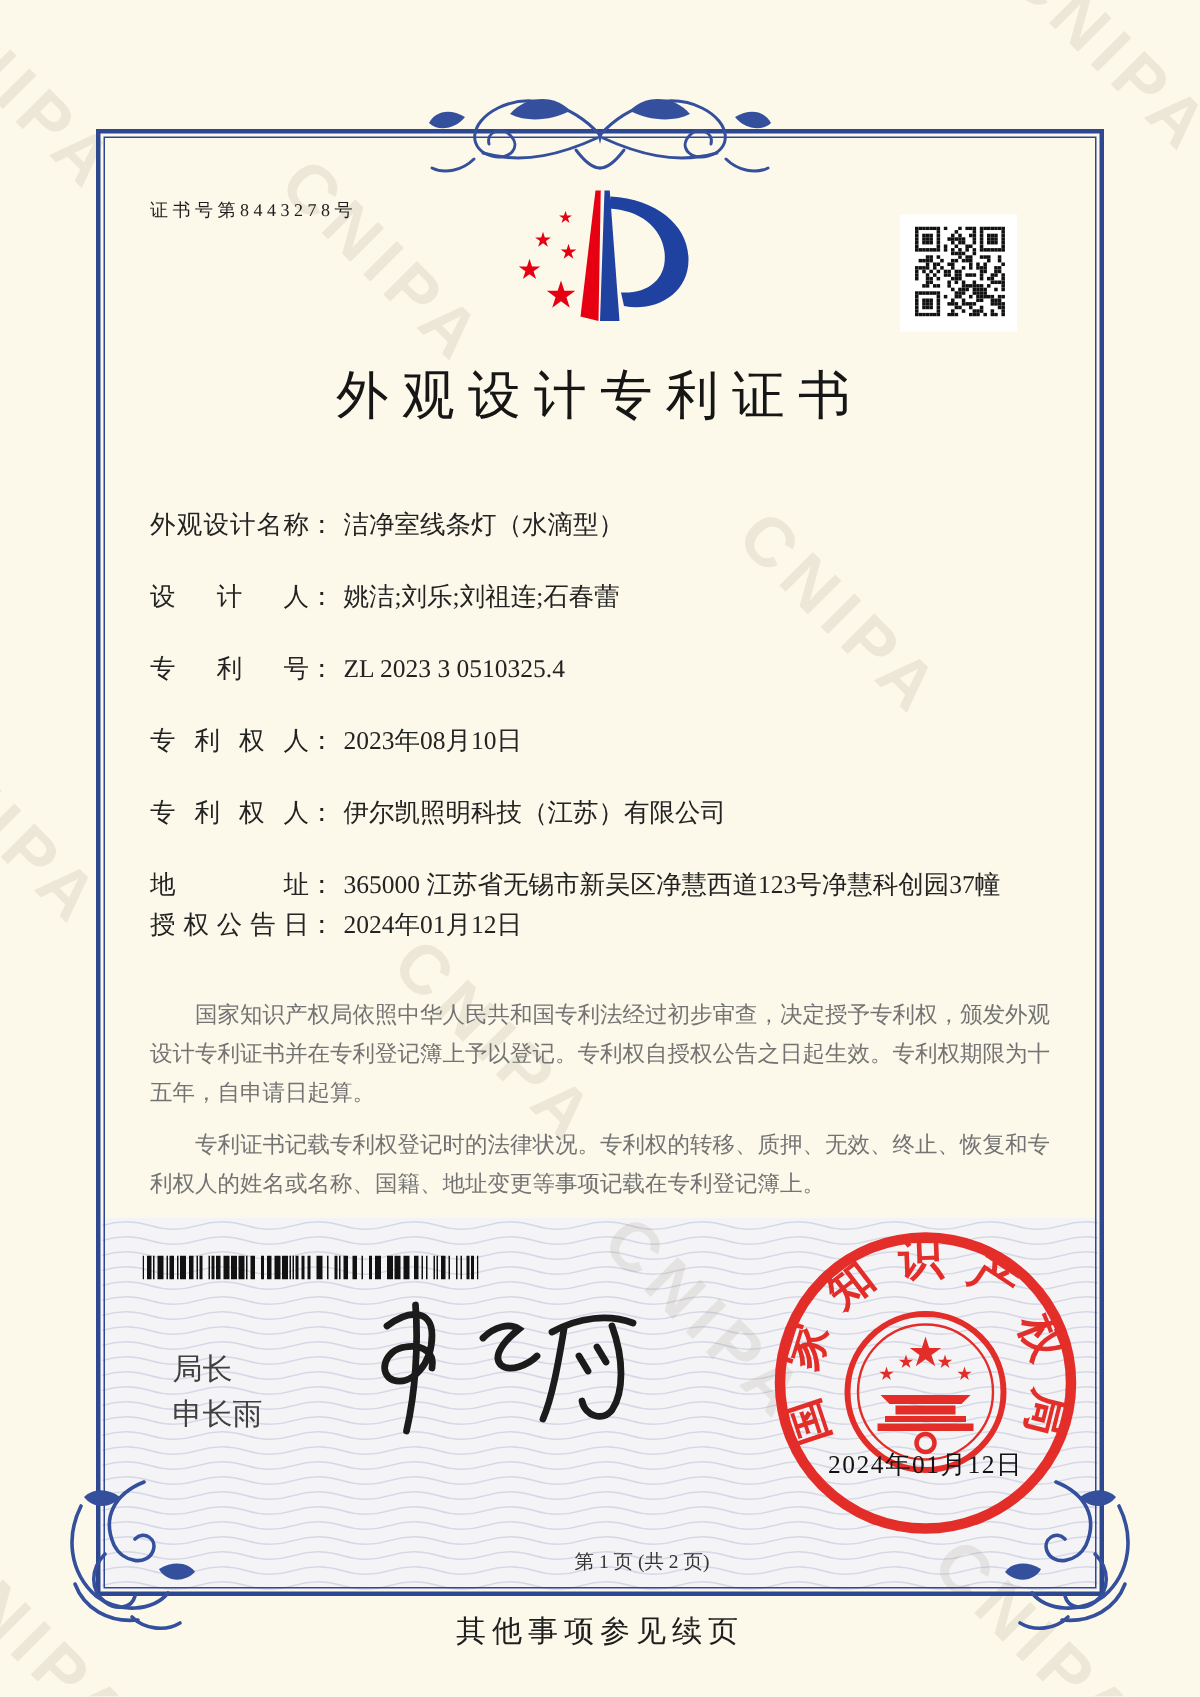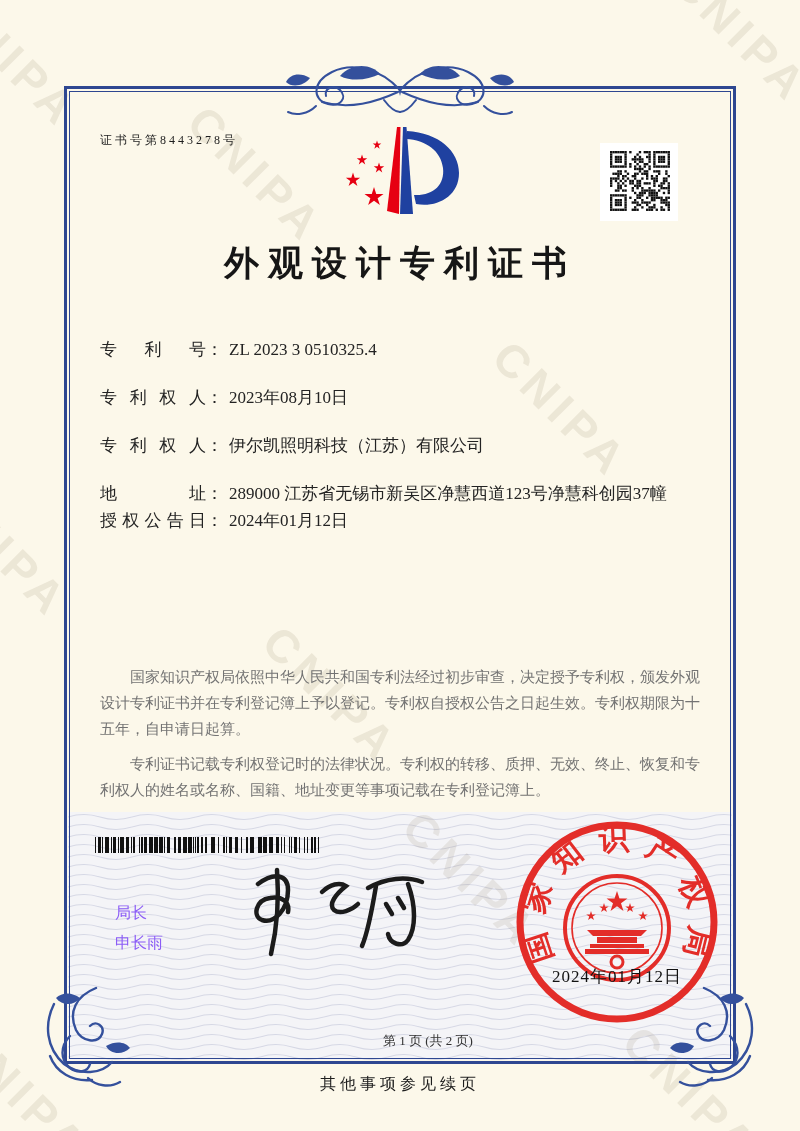--- a/index.html
+++ b/index.html
@@ -23,46 +23,46 @@
 
   .content{position:absolute;inset:0;z-index:4;}
 
   .cert-no{position:absolute;left:100px;top:132px;font-size:12px;letter-spacing:3px;color:#1d1d1d;}
 
   .logo{position:absolute;left:333px;top:124px;}
   .qr-box{position:absolute;left:600px;top:143px;width:78px;height:78px;background:#fff;}
   .qr-box svg{position:absolute;left:10px;top:8px;}
 
   .title{position:absolute;left:0;top:240px;width:100%;text-align:center;
-         font-size:35px;font-weight:700;letter-spacing:9px;color:#161616;}
+         font-size:35px;font-weight:400;letter-spacing:9px;color:#161616;}
 
   .fields{position:absolute;left:100px;top:338px;width:580px;font-size:17px;color:#232323;}
   .frow{margin-bottom:25px;line-height:23px;}
   .flabel{display:inline-block;width:106px;text-align:justify;text-align-last:justify;vertical-align:top;}
   .fcolon{vertical-align:top;}
   .fvalue{display:inline-block;vertical-align:top;margin-left:6px;max-width:440px;}
   .frow-addr{margin-bottom:4px;}
   .frow-addr .fvalue{max-width:452px;}
   .frow-dual{display:flex;align-items:flex-end;}
   .pair2{margin-left:62px;}
 
   .paras{position:absolute;left:100px;top:664px;width:610px;font-size:15px;line-height:26px;color:#737373;}
   .paras p{margin:0 0 9px 0;text-indent:2em;}
 
   .barcode{position:absolute;left:95px;top:837px;}
   .officer{position:absolute;left:115px;top:898px;font-family:"Liberation Sans","DejaVu Sans",sans-serif;
-           font-size:16px;color:#8b5cf6;line-height:30px;}
+           font-size:20px;color:#404040;line-height:30px;}
   .signature{position:absolute;left:230px;top:866px;}
 
   .seal{position:absolute;left:507px;top:812px;z-index:5;}
   .seal-date{position:absolute;left:507px;top:965px;width:220px;text-align:center;
              font-size:17px;color:#121212;letter-spacing:1px;z-index:6;}
 
   .page-info{position:absolute;left:0;top:1032px;width:100%;text-align:center;font-size:13px;color:#333;z-index:4;padding-left:28px;}
-  .cont-note{position:absolute;left:0;top:1074px;width:100%;text-align:center;font-size:16px;
+  .cont-note{position:absolute;left:0;top:1074px;width:100%;text-align:center;font-size:20px;
              letter-spacing:4px;color:#1e1e1e;z-index:4;}
 </style>
 </head>
 <body>
 
 <div class="page">
 
   <span class="wm" style="left:-30px;top:-20px;">CNIPA</span>
   <span class="wm" style="left:700px;top:-45px;">CNIPA</span>
   <span class="wm" style="left:215px;top:95px;">CNIPA</span>
@@ -457,30 +457,36 @@
           <rect x="50.4" y="57.599999999999994" width="2.352" height="2.352" fill="#111"></rect>
           <rect x="52.8" y="57.599999999999994" width="2.352" height="2.352" fill="#111"></rect>
           <rect x="57.599999999999994" y="57.599999999999994" width="2.352" height="2.352" fill="#111"></rect>
         </svg>
     </div>
 
     <div class="title">外观设计专利证书</div>
 
     <div class="fields">
       <div class="frow">
+        <span class="flabel">外观设计名称</span><span class="fcolon">：</span><span class="fvalue">洁净室线条灯（水滴型）</span>
+      </div>
+      <div class="frow">
+        <span class="flabel">设计人</span><span class="fcolon">：</span><span class="fvalue">姚洁;刘乐;刘祖连;石春蕾</span>
+      </div>
+      <div class="frow">
         <span class="flabel">专利号</span><span class="fcolon">：</span><span class="fvalue">ZL 2023 3 0510325.4</span>
       </div>
       <div class="frow">
         <span class="flabel">专利权人</span><span class="fcolon">：</span><span class="fvalue">2023年08月10日</span>
       </div>
       <div class="frow">
         <span class="flabel">专利权人</span><span class="fcolon">：</span><span class="fvalue">伊尔凯照明科技（江苏）有限公司</span>
       </div>
       <div class="frow frow-addr">
-        <span class="flabel">地址</span><span class="fcolon">：</span><span class="fvalue">289000 江苏省无锡市新吴区净慧西道123号净慧科创园37幢</span>
+        <span class="flabel">地址</span><span class="fcolon">：</span><span class="fvalue">365000 江苏省无锡市新吴区净慧西道123号净慧科创园37幢</span>
       </div>
       <div class="frow frow-dual">
         <span>
           <span class="flabel">授权公告日</span><span class="fcolon">：</span><span class="fvalue">2024年01月12日</span>
         </span>
       </div>
     </div>
 
     <div class="paras">
       <p>国家知识产权局依照中华人民共和国专利法经过初步审查，决定授予专利权，颁发外观设计专利证书并在专利登记簿上予以登记。专利权自授权公告之日起生效。专利权期限为十五年，自申请日起算。</p>

